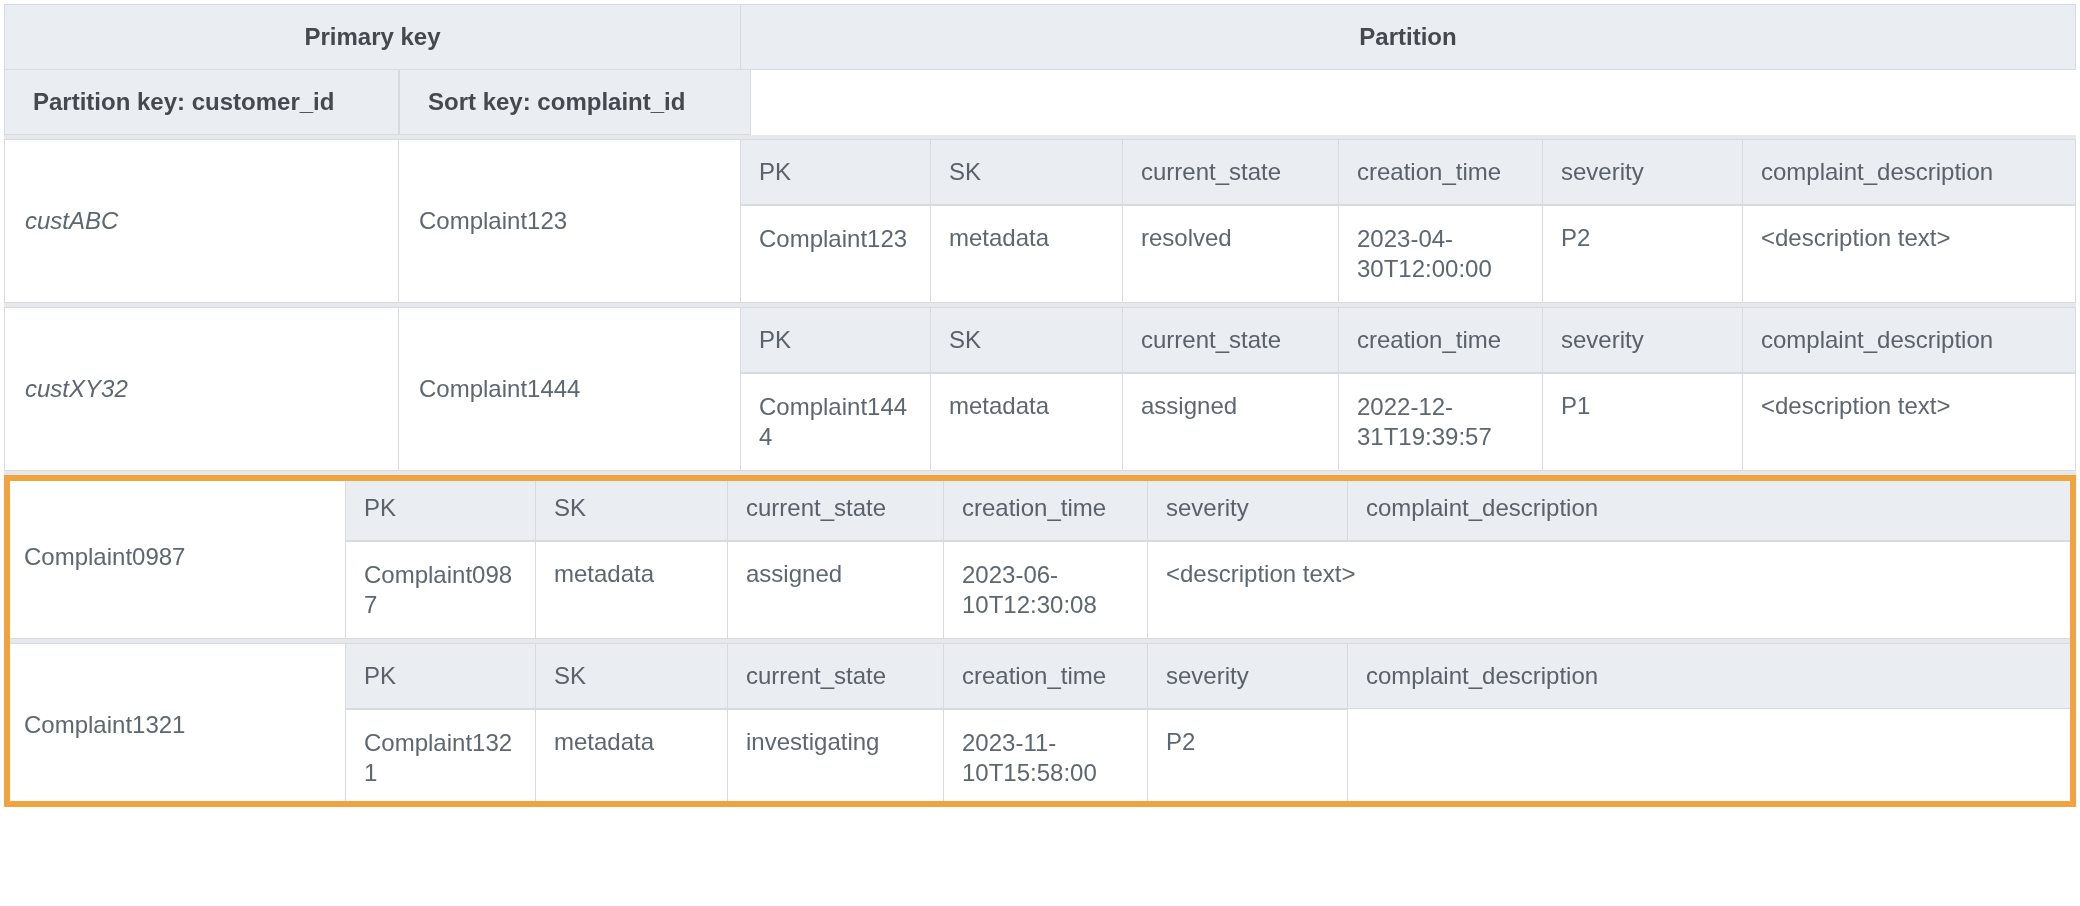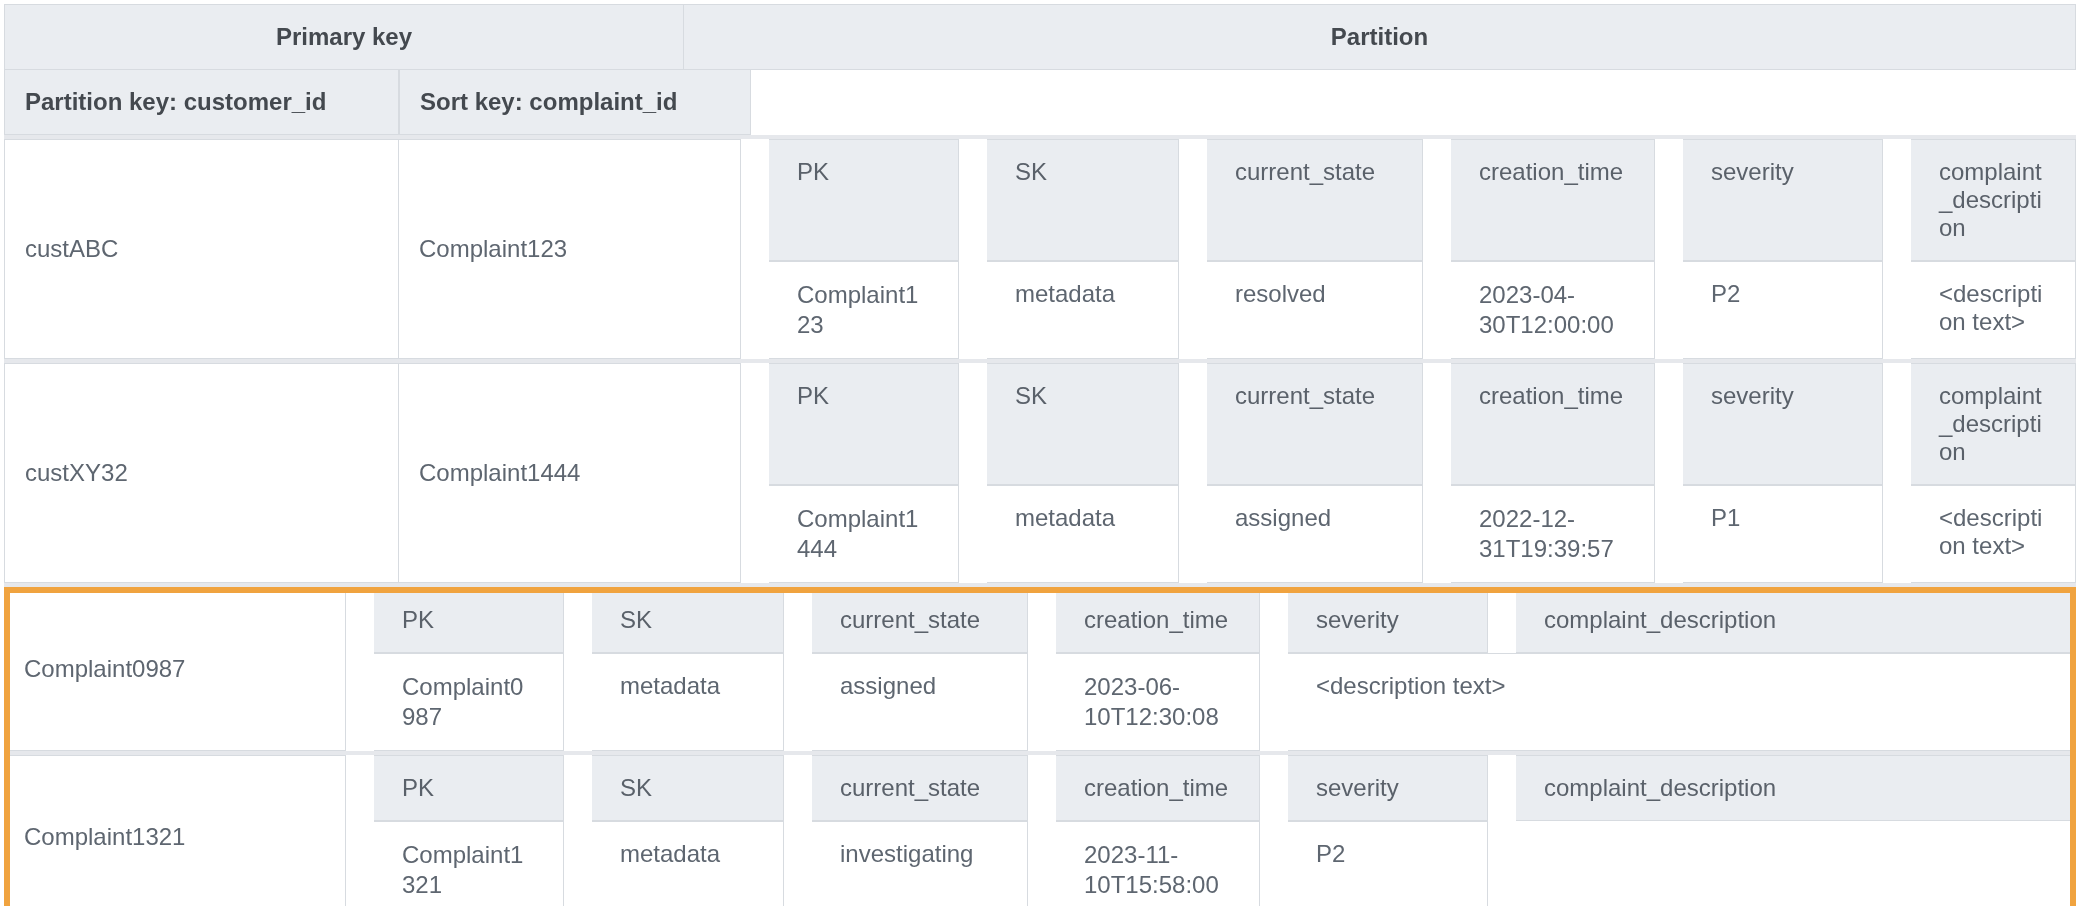--- a/index.html
+++ b/index.html
@@ -7,21 +7,21 @@
     margin: 0;
     padding: 4px;
     font-family: -apple-system, BlinkMacSystemFont, "Segoe UI", Helvetica, Arial, sans-serif;
     background: #fff;
     color: #5e6670;
     font-size: 24px;
   }
   .wrap { width: 2072px; position: relative; }
   .header-row { display: flex; }
   .hdr-pk {
-    width: 680px;
+    width: 737px;
     background: #eaedf1;
     border: 1px solid #d7dbe0;
     text-align: center;
     font-weight: 700;
     color: #44494f;
     padding: 18px 10px;
   }
   .hdr-attr {
     flex: 1;
     background: #eaedf1;
@@ -34,56 +34,56 @@
     align-items: center;
     justify-content: center;
   }
   .subheader-row { display: flex; }
   .sub {
     background: #eaedf1;
     border: 1px solid #d7dbe0;
     border-top: none;
     font-weight: 700;
     color: #44494f;
-    padding: 18px 20px;
+    padding: 18px 28px;
   }
   .col-partition { width: 395px; }
   .col-sort      { width: 352px; }
 
   .spacer { height: 4px; background: #e6e8ec; }
 
   .group { display: flex; position: relative; }
   .pk-col {
     width: 395px;
     background: #fff;
     border: 1px solid #d7dbe0;
     display: flex;
     align-items: center;
     padding: 0 20px;
+    font-style: italic;
   }
   .sort-stack { width: 342px; display: flex; flex-direction: column; }
   .sort-cell {
     flex: 1;
     background: #fff;
     border: 1px solid #d7dbe0;
     border-left: none;
     display: flex;
     align-items: center;
     padding: 0 20px;
   }
   .attr-stack { flex: 1; display: flex; flex-direction: column; }
   .attr-block { display: flex; flex-direction: column; flex: 1; }
   .attr-hdr-row, .attr-val-row { display: flex; }
   .acell {
     border: 1px solid #d7dbe0;
     border-left: none;
-    padding: 18px 28px;
+    padding: 18px 18px;
     overflow: hidden;
     word-break: break-word;
-    margin-left: 28px;
   }
   .ac-pk   { width: 190px; }
   .ac-sk   { width: 192px; }
   .ac-st   { width: 216px; }
   .ac-ct   { width: 204px; }
   .ac-sv   { width: 200px; }
   .ac-cd   { flex: 1; }
   .attr-hdr-row .acell { background: #eaedf1; color: #5a616a; }
   .attr-val-row .acell { background: #fff; }
   .attr-val-row .ac-ct { line-height: 1.25; }

